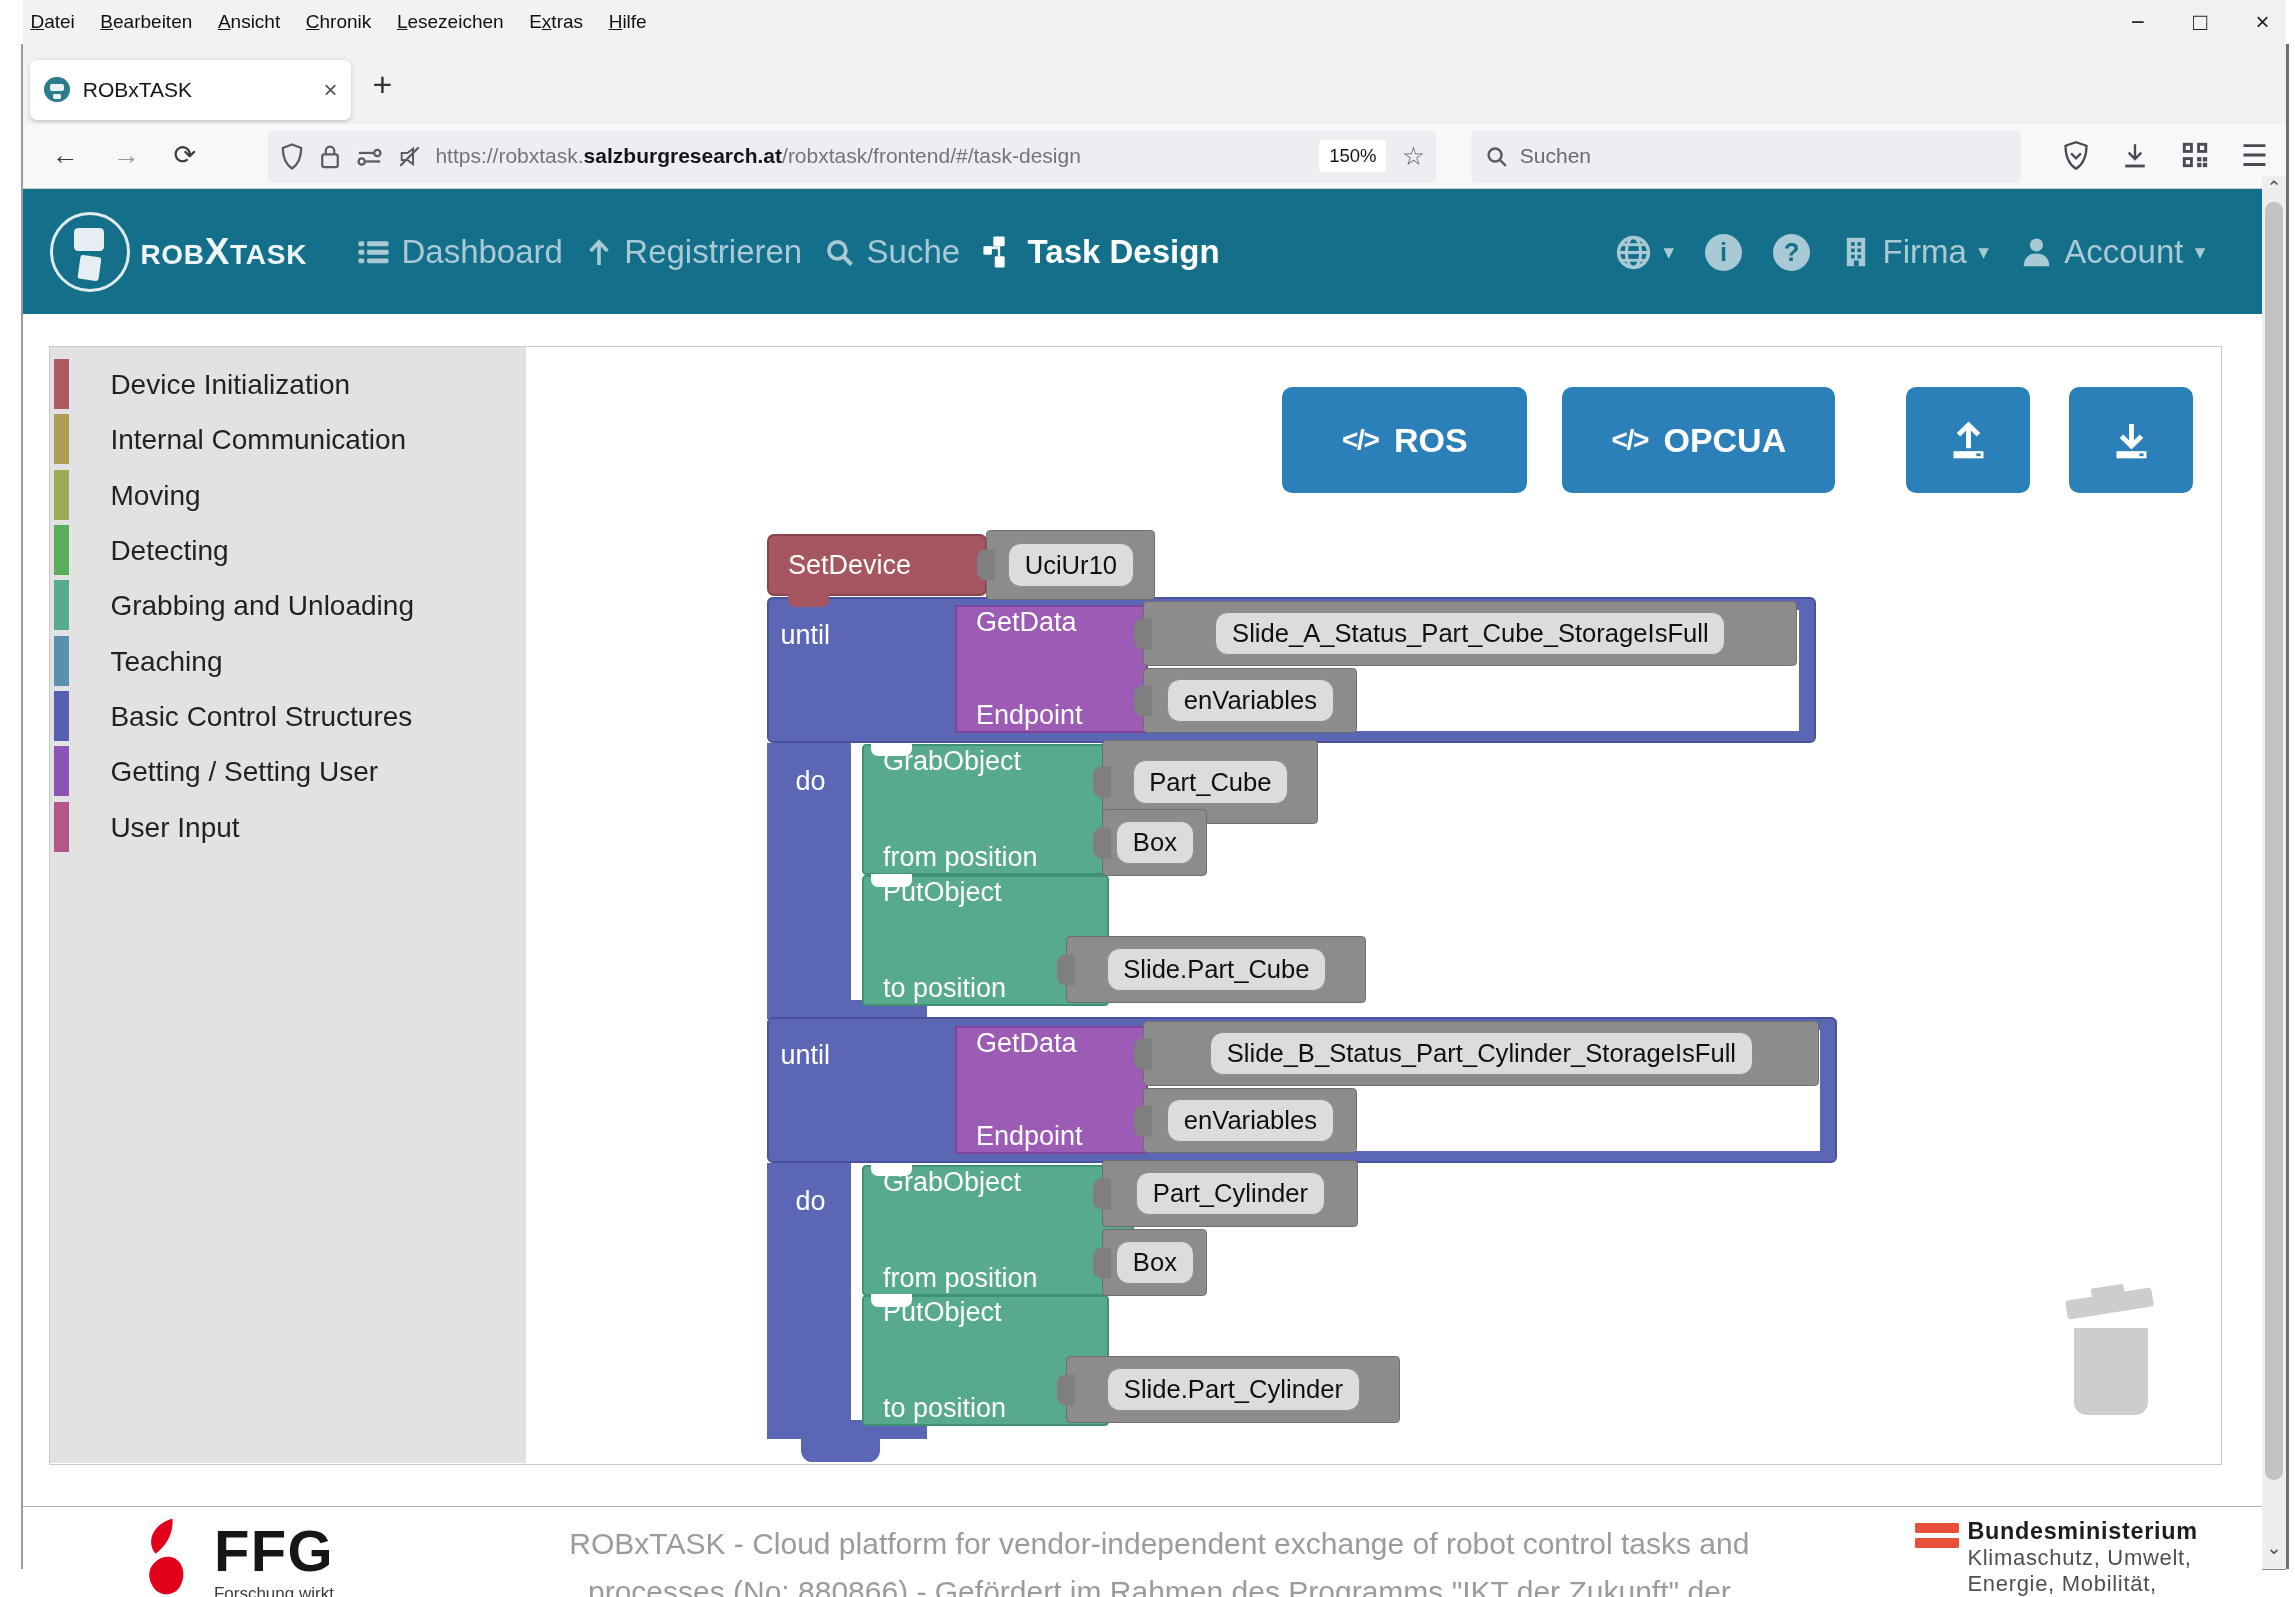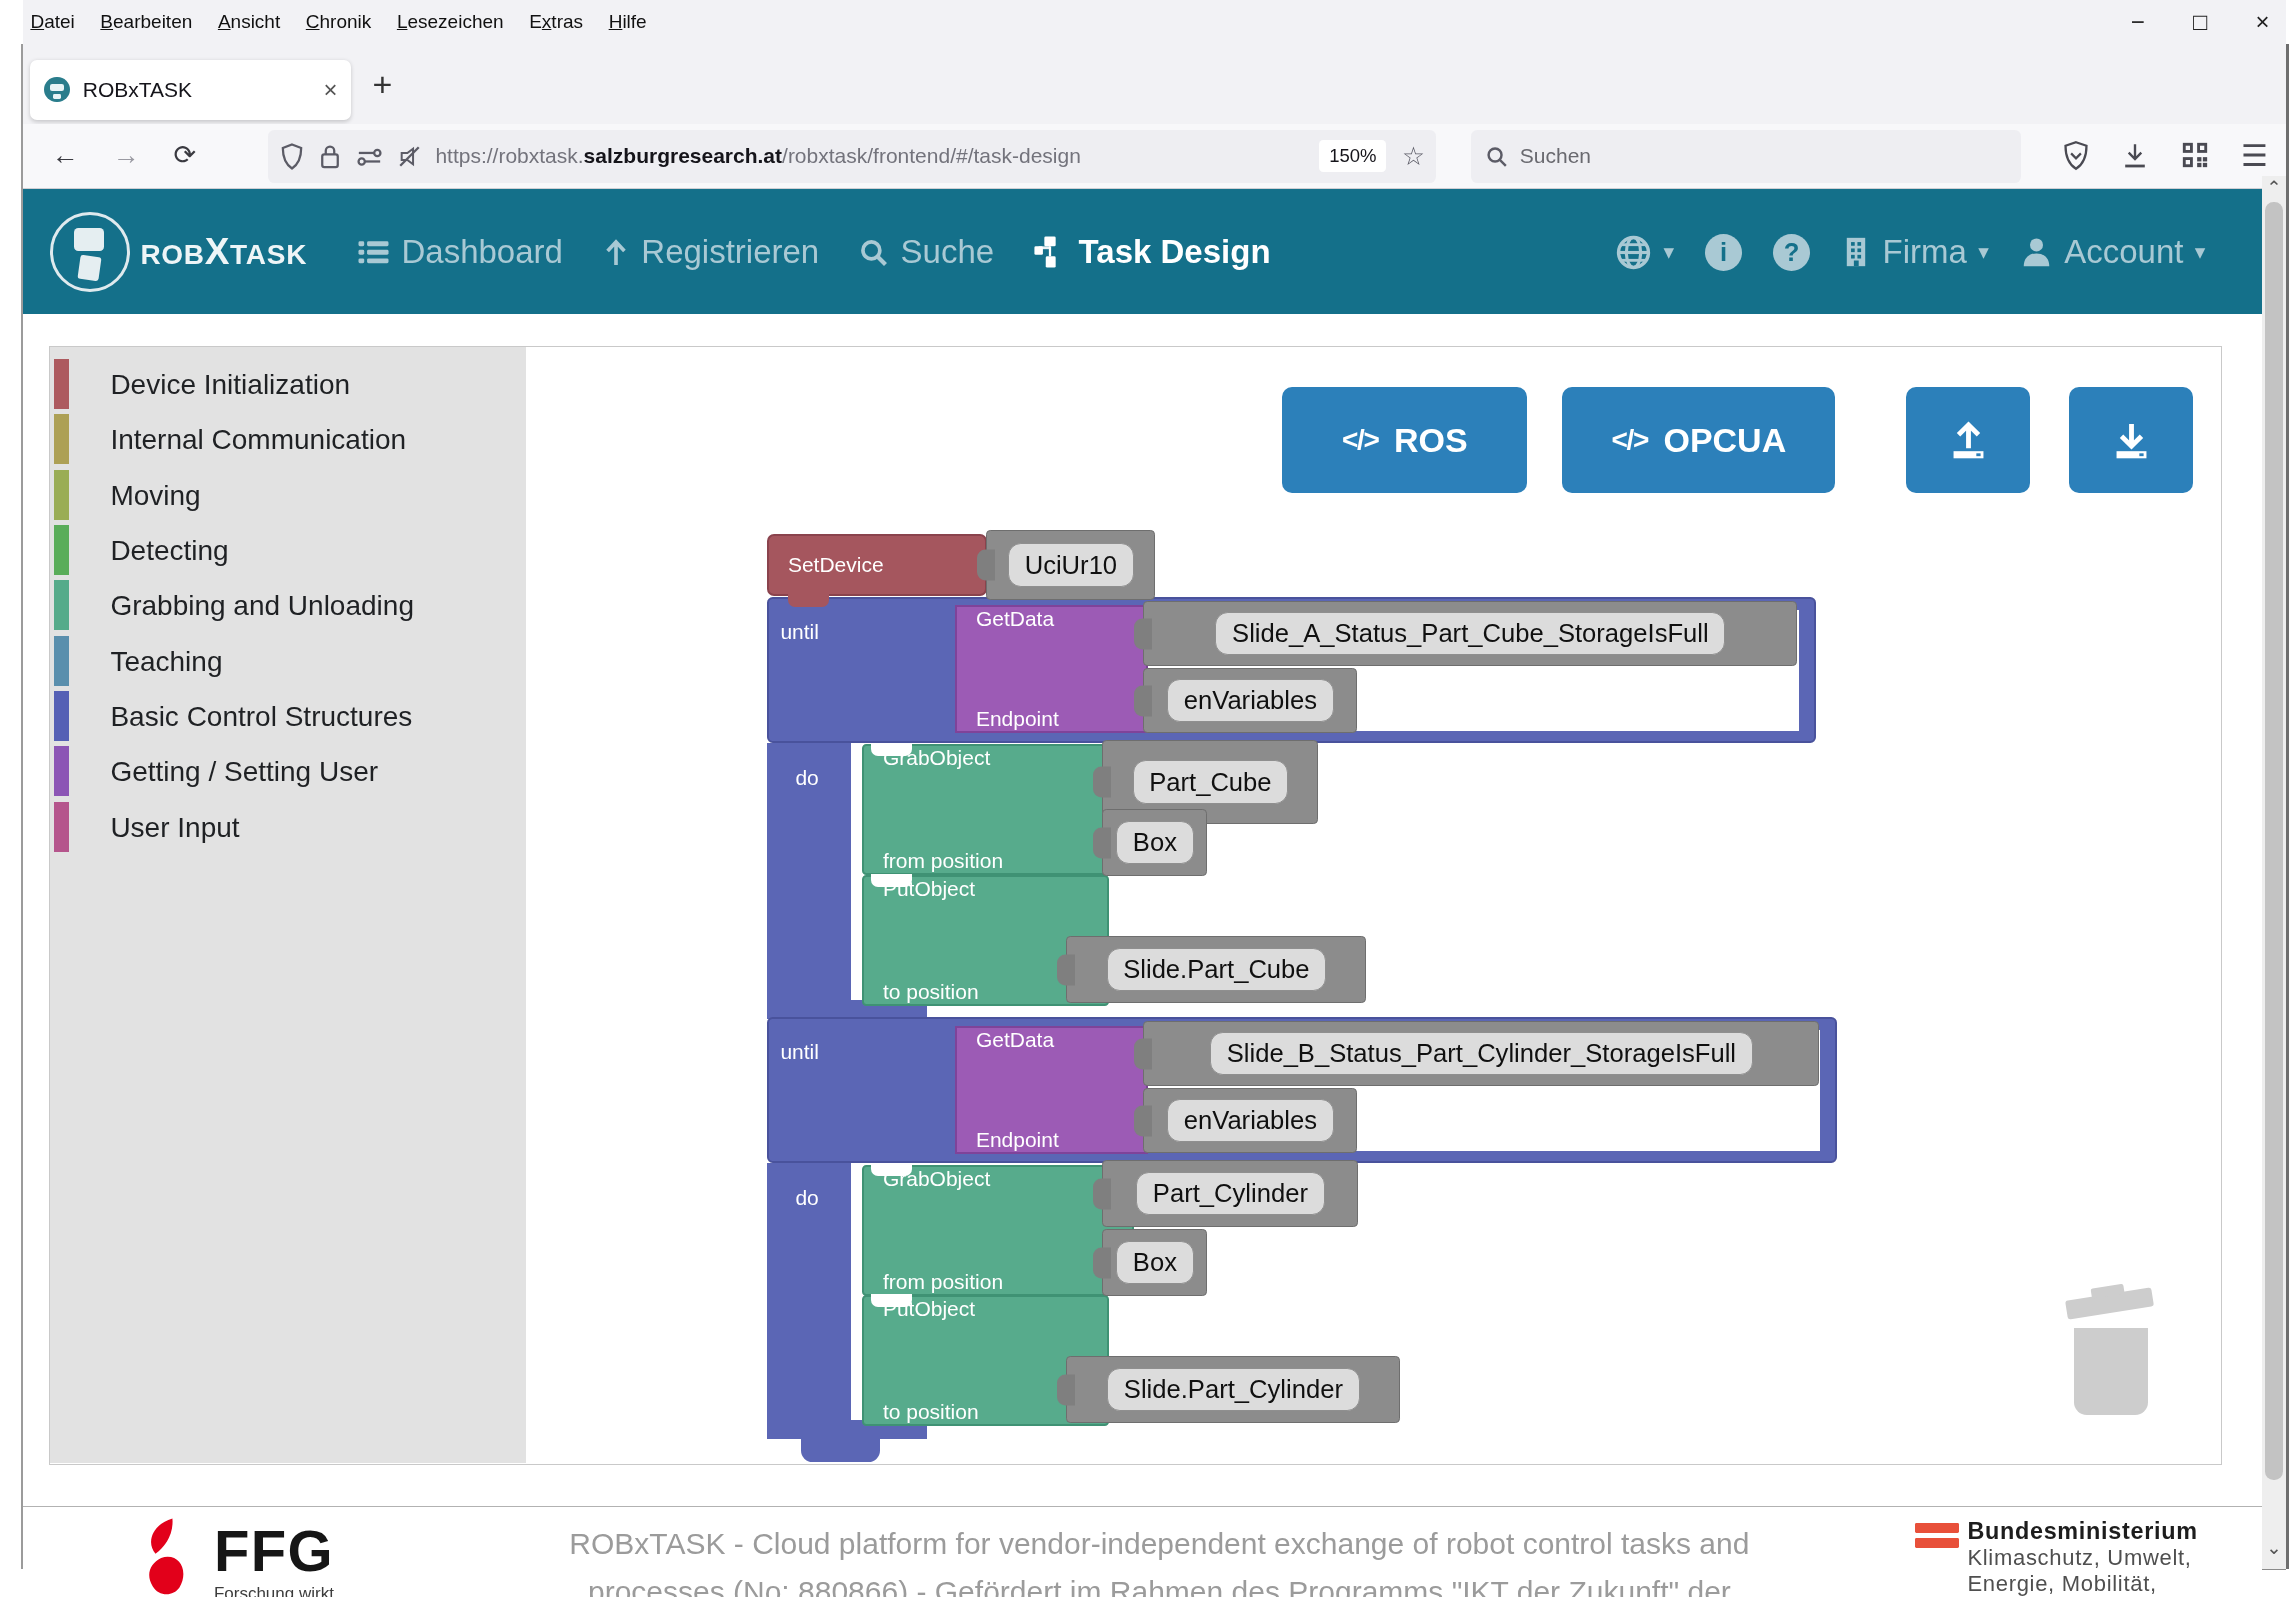--- a/index.html
+++ b/index.html
@@ -48,21 +48,21 @@
   .brand{display:flex;align-items:center;margin-left:27px;}
   .logo-circle{width:74px;height:74px;border:3.5px solid #dfeaee;border-radius:50%;
     position:relative;flex:none;}
   .logo-circle i{position:absolute;left:21px;top:12.8px;width:30px;height:23px;background:#e5eef1;
     border-radius:4.3px;}
   .logo-circle b{position:absolute;left:25.6px;top:41px;width:21px;height:24px;background:#e5eef1;
     border-radius:2.8px;transform:rotate(8deg);}
   .brand-text{color:#eef5f7;font-weight:700;margin-left:10px;letter-spacing:0.7px;}
   .brand-text .p1,.brand-text .p3{font-size:28px;}
   .brand-text .p2{font-size:37px;}
-  .nav-items{display:flex;align-items:center;gap:39px;margin-left:50px;}
+  .nav-items{display:flex;align-items:center;gap:22px;margin-left:50px;}
   .nav-item{display:flex;align-items:center;gap:11.4px;font-size:33px;color:var(--navtext,#a3c6d1);}
   .nav-item.active{color:#fff;font-weight:700;}
   .nav-right{margin-left:auto;display:flex;align-items:center;gap:31px;padding-right:57px;
     font-size:33px;color:var(--navtext,#a3c6d1);}
   .caret{font-size:21px;}
   .circ-ic{width:37px;height:37px;border-radius:50%;background:var(--navtext,#a3c6d1);
     color:var(--teal,#14708a);display:flex;align-items:center;justify-content:center;
     font-size:25.6px;font-weight:700;}
   
   .content{left:23.4px;top:314px;width:2239px;height:1192px;background:#fff;}
@@ -79,21 +79,21 @@
   
   .blk{position:absolute;box-sizing:border-box;}
   .b-red{background:var(--bred,#a5565e);border:2.1px solid #8a434d;border-radius:7px;}
   .b-indigo{background:var(--bindigo,#5b66b5);border:2.1px solid #49529c;border-radius:5.7px;}
   .b-indigo-plain{background:var(--bindigo,#5b66b5);}
   .b-purple{background:var(--bpurple,#9c5bb5);border:2.1px solid #7f4399;}
   .b-green{background:var(--bgreen,#57ab8c);border:2.1px solid #3f9274;border-radius:4.3px;margin-left:12px;}
   .b-gray{background:var(--bgray,#8c8c8c);border:1.4px solid #6e6e6e;border-radius:4.3px;
     display:flex;align-items:center;justify-content:center;}
   .b-white{background:#fff;}
-  .blk-label{color:#fff;font-size:21px;white-space:nowrap;}
+  .blk-label{color:#fff;font-size:27px;white-space:nowrap;}
   .row2{display:flex;flex-direction:column;justify-content:space-between;height:100%;
     padding-left:18.5px;box-sizing:border-box;}
   .field{background:var(--fieldbg,#dcdcdc);border:1.4px solid #8f8f8f;border-radius:12.8px;
     color:#101010;font-size:25.6px;padding:6.4px 15.6px;white-space:nowrap;}
   .ptab{position:absolute;left:-10.6px;top:50%;transform:translateY(-50%);width:18.5px;height:31px;
     background:#7f7f7f;border-radius:8.5px 0 0 8.5px;}
   .tabjoint{position:absolute;width:41px;height:14px;border-radius:0 0 7px 7px;}
   .dip{position:absolute;width:41px;height:12.8px;background:#fff;border-radius:0 0 7px 7px;}
   
   .trash-lid{position:absolute;width:87px;height:18.5px;background:#cdcdcd;border-radius:2.8px;

